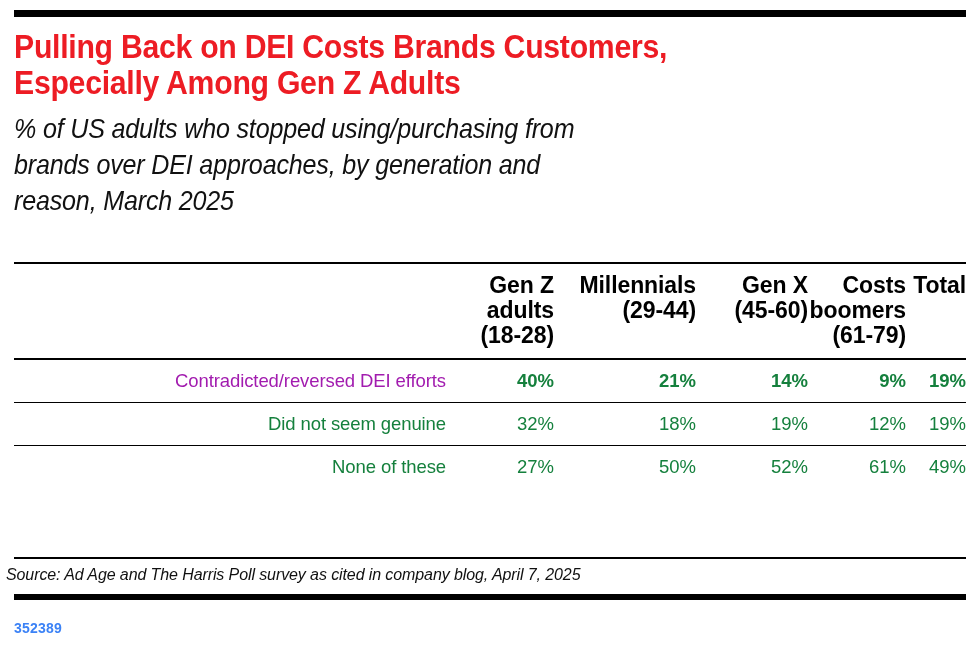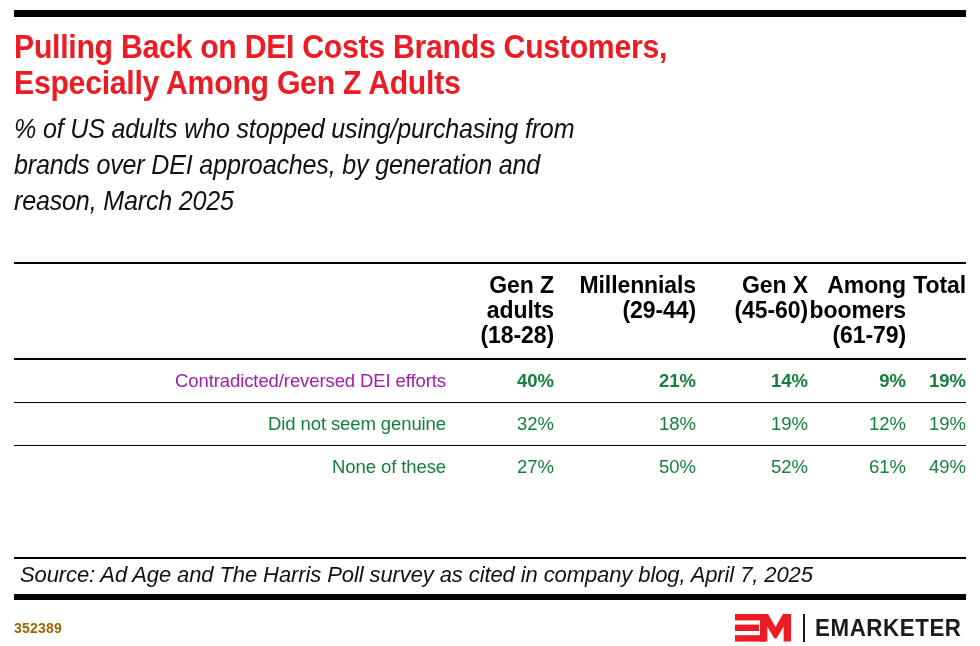--- a/index.html
+++ b/index.html
@@ -137,25 +137,25 @@
     position: absolute;
     left: 14px;
     top: 547px;
     width: 952px;
     height: 1.6px;
     background: #000;
   }
 
   .source {
     position: absolute;
-    left: 20px;
+    left: 6px;
     top: 553px;
     width: 952px;
     font-style: italic;
-    font-size: 22px;
+    font-size: 16px;
     line-height: 23px;
     letter-spacing: -0.1px;
     color: #111;
   }
 
   .bottom-rule {
     position: absolute;
     left: 14px;
     top: 584px;
     width: 952px;
@@ -172,21 +172,21 @@
     height: 40px;
     display: flex;
     align-items: center;
     justify-content: space-between;
   }
 
   .report-id {
     font-size: 14px;
     font-weight: bold;
     letter-spacing: 0.2px;
-    color: #a16207;
+    color: #3b82f6;
   }
 
   .brand {
     display: flex;
     align-items: center;
     gap: 10px;
   }
 
   .em-mark {
     display: block;
@@ -234,21 +234,21 @@
           </th>
           <th class="c2">
             <div>Millennials</div>
             <div>(29-44)</div>
           </th>
           <th class="c3">
             <div>Gen X</div>
             <div>(45-60)</div>
           </th>
           <th class="c4">
-            <div>Among</div>
+            <div>Costs</div>
             <div>boomers</div>
             <div>(61-79)</div>
           </th>
           <th class="c5">
             <div>Total</div>
           </th>
         </tr>
       </thead>
       <tbody>
         <tr class="highlight">
@@ -278,25 +278,15 @@
       </tbody>
     </table>
   </div>
 
   <div class="source-rule"></div>
   <div class="source">Source: Ad Age and The Harris Poll survey as cited in company blog, April 7, 2025</div>
   <div class="bottom-rule"></div>
 
   <div class="footer">
     <div class="report-id">352389</div>
-    <div class="brand">
-      <svg class="em-mark" width="58" height="30" viewBox="0 0 58 30" aria-hidden="true">
-        <rect x="0" y="1" width="30" height="6.4" fill="#ED1C24"></rect>
-        <rect x="0" y="11.6" width="24" height="6.4" fill="#ED1C24"></rect>
-        <rect x="0" y="22.2" width="30" height="6.4" fill="#ED1C24"></rect>
-        <polygon points="25,28.6 25,1 33,1 40.5,14 48,1 56,1 56,28.6 48.6,28.6 48.6,13.5 41.6,25.2 39.2,25.2 32.3,13.5 32.3,28.6" fill="#ED1C24"></polygon>
-      </svg>
-      <div class="brand-divider"></div>
-      <div class="brand-word">EMARKETER</div>
-    </div>
   </div>
 
 </div>
 
 </body></html>

